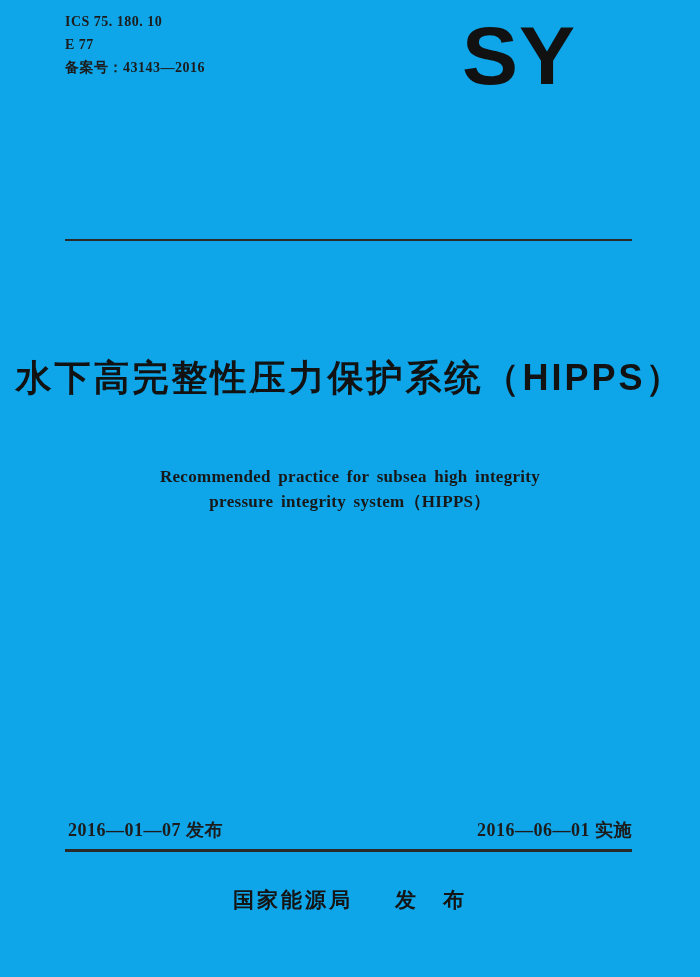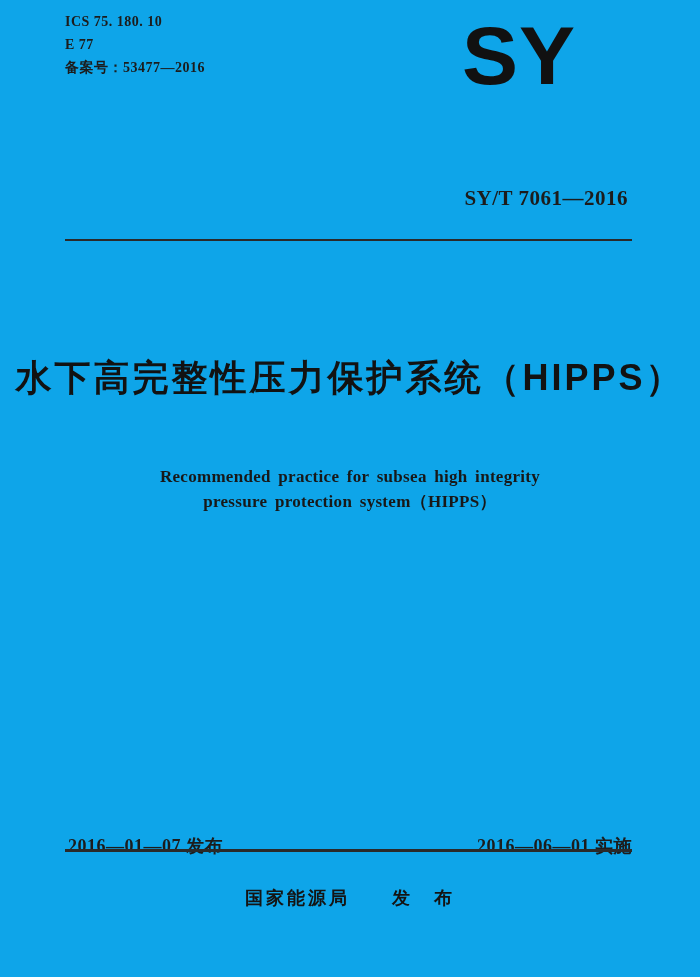--- a/index.html
+++ b/index.html
@@ -118,66 +118,64 @@
     position: absolute;
     left: 68px;
     top: 818px;
     width: 564px;
     display: flex;
     justify-content: space-between;
     font-family: "Liberation Serif", serif;
     font-weight: bold;
     font-size: 18px;
     letter-spacing: 0.5px;
-    margin-top: 16px;
   }
 
   
   .publisher-row {
     position: absolute;
     left: 0;
     top: 886px;
     width: 700px;
     text-align: center;
     font-family: "Liberation Sans", sans-serif;
     font-weight: bold;
-    font-size: 18px;
+    font-size: 21px;
     letter-spacing: 3px;
     color: #141414;
   }
   .publisher-row .gap {
     display: inline-block;
     width: 42px;
   }
 </style>
 </head>
 <body>
 
 <div class="page">
 
   <div class="codes">
     <div>ICS 75. 180. 10</div>
     <div>E 77</div>
-    <div>备案号：53477—2016</div>
+    <div>备案号：43143—2016</div>
   </div>
 
   <div class="sy-logo">SY</div>
 
 
-  <div class="std-number">SY/T 7061—2016</div>
 
   <div class="rule rule-top"></div>
 
   <div class="main-title">
     <div class="line1">水下高完整性压力保护系统（HIPPS）</div>
   </div>
 
   <div class="en-subtitle">
     <div>Recommended practice for subsea high integrity</div>
-    <div>pressure protection system（HIPPS）</div>
+    <div>pressure integrity system（HIPPS）</div>
   </div>
 
   <div class="dates-row">
     <span>2016—01—07 发布</span>
     <span>2016—06—01 实施</span>
   </div>
 
   <div class="rule rule-bottom"></div>
 
   <div class="publisher-row">

